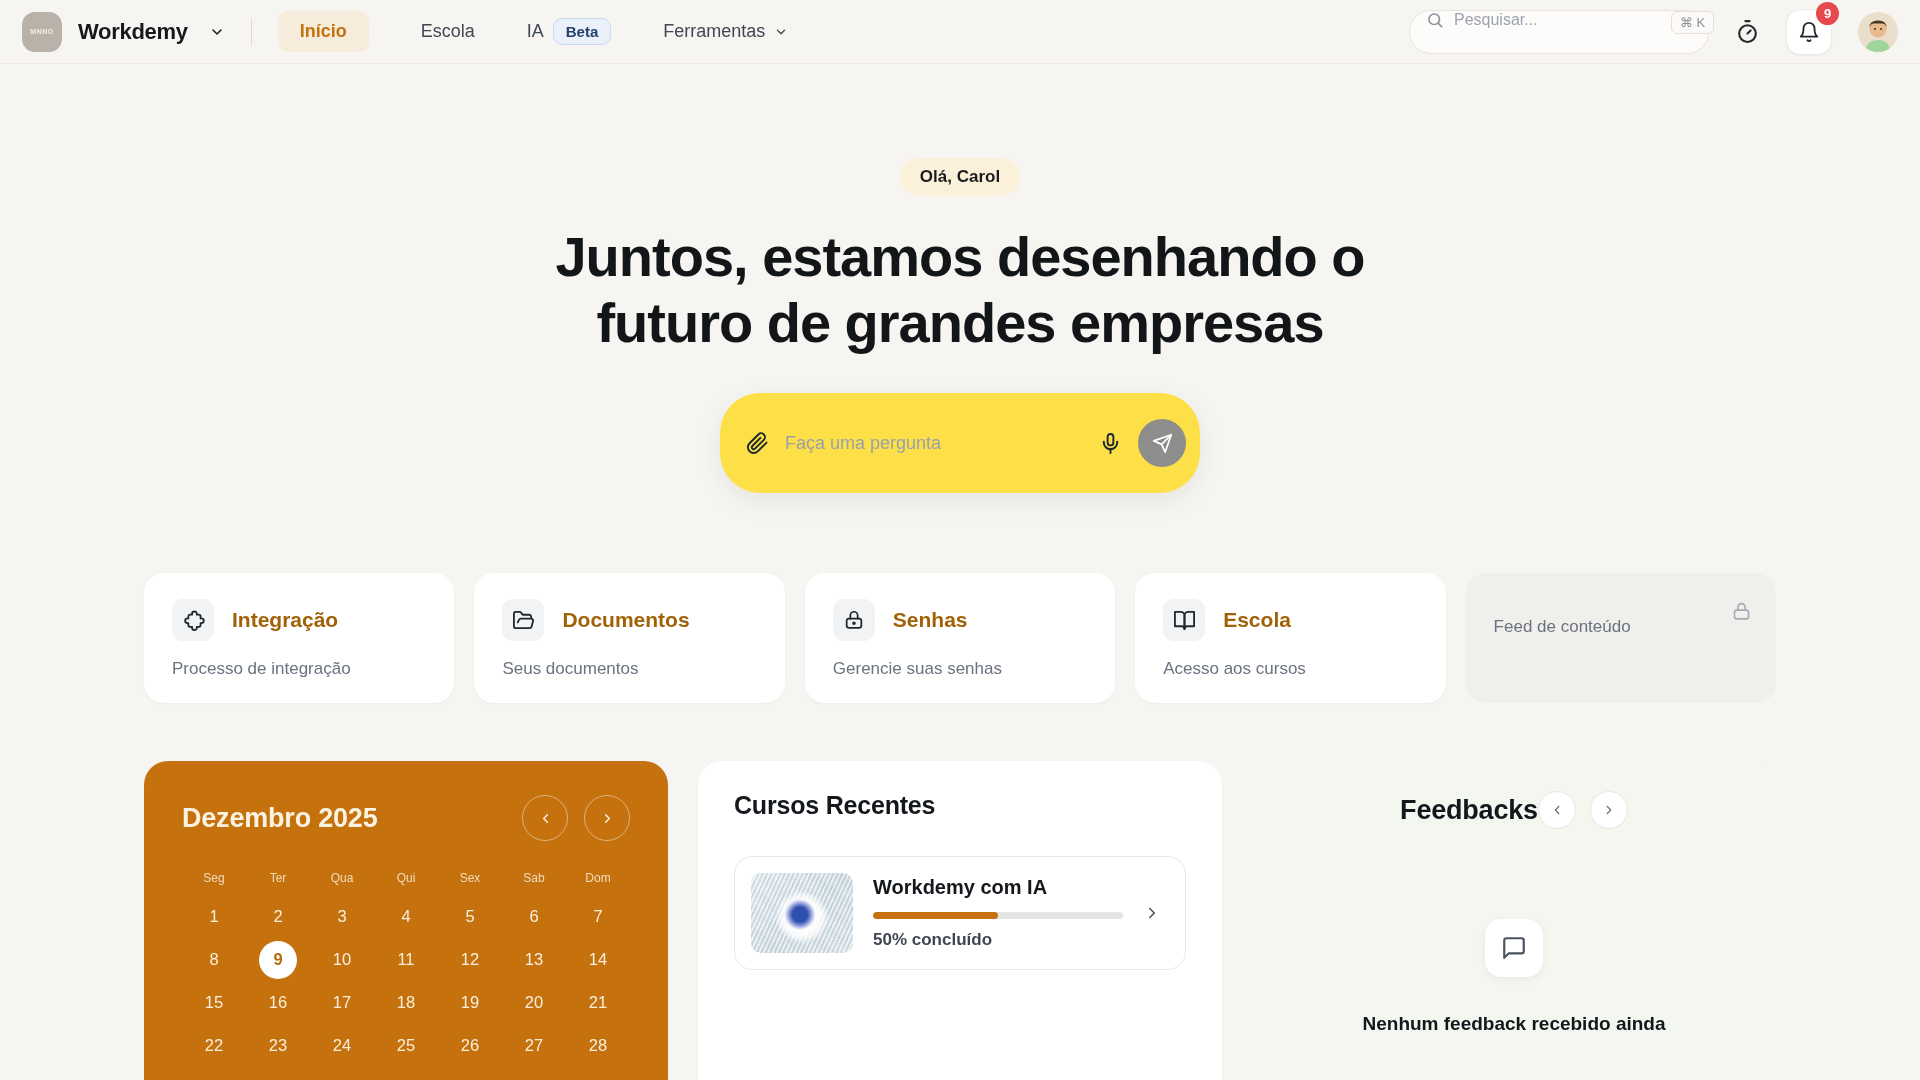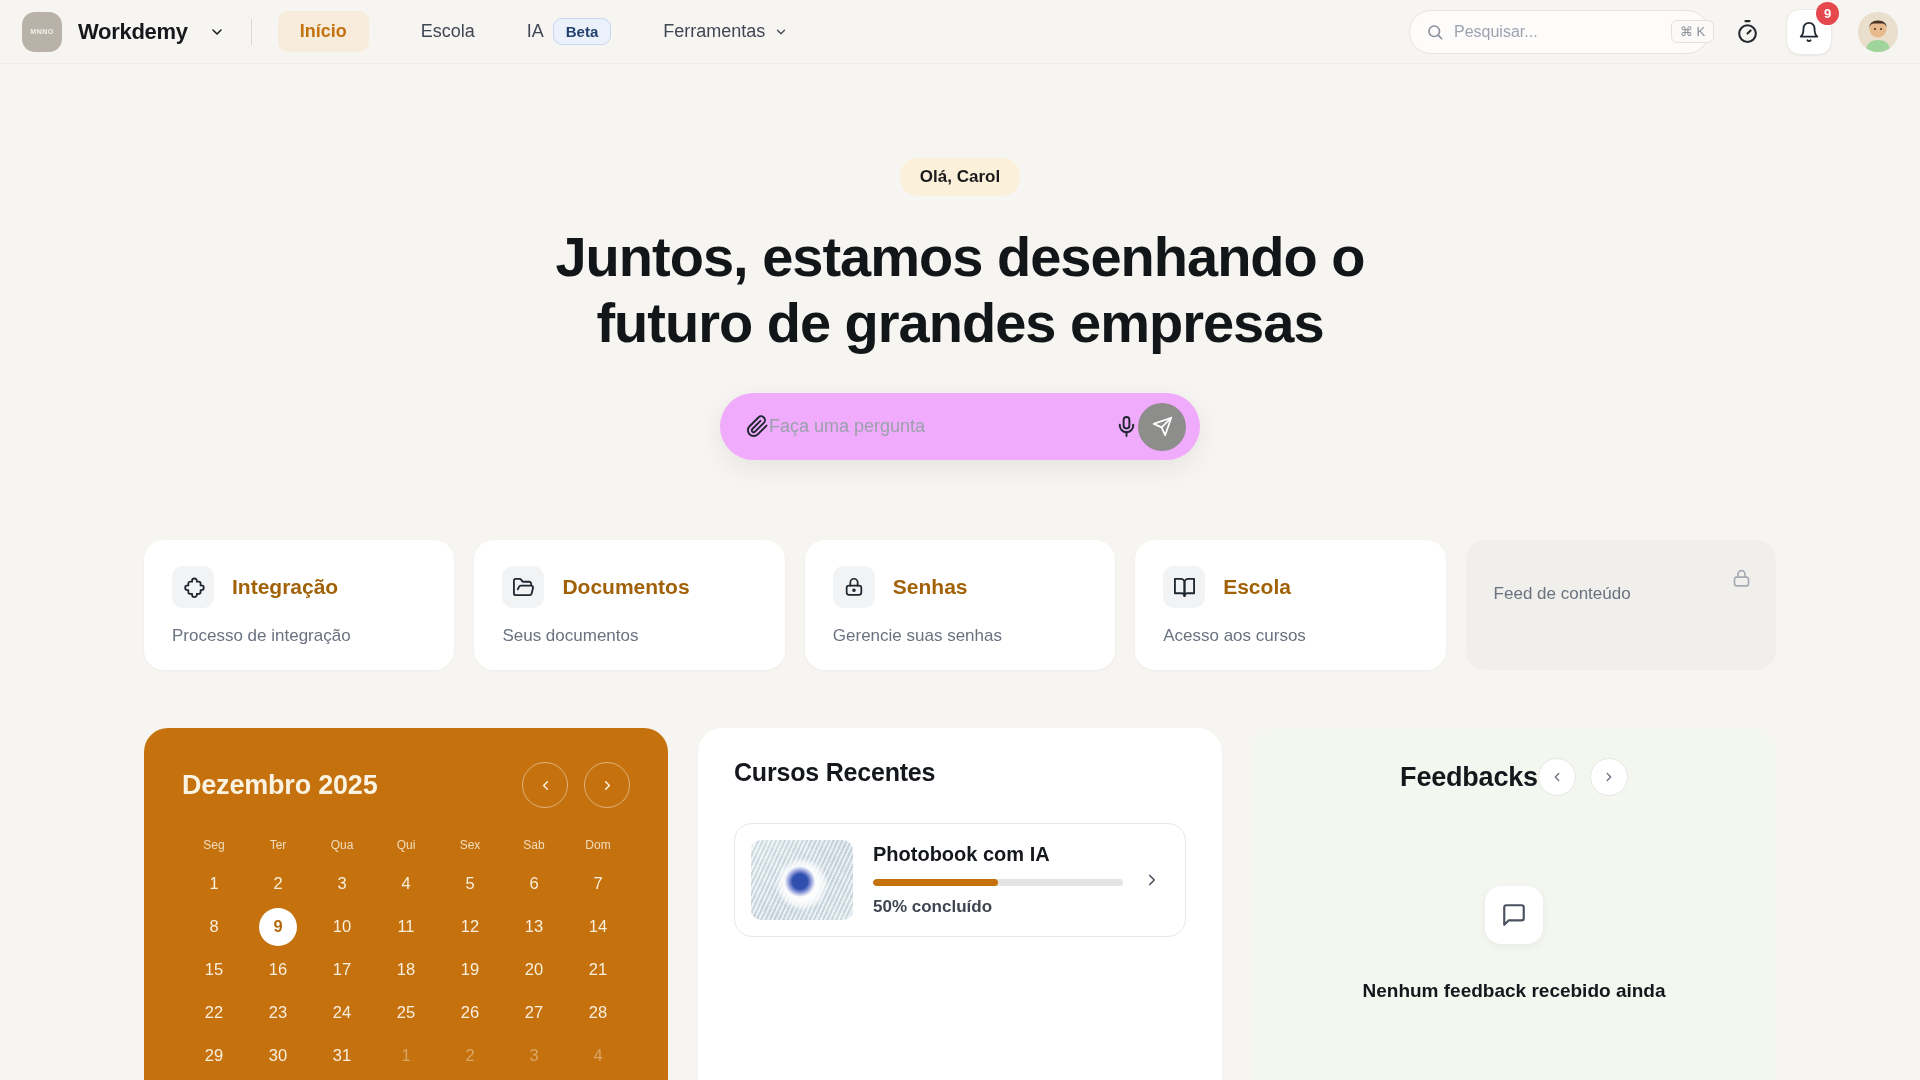--- a/index.html
+++ b/index.html
@@ -31,21 +31,21 @@
     font-size:18px; font-weight:600; color:#C2720F; background:#F7ECDB;
     padding:10px 22px; border-radius:10px; cursor:pointer; text-decoration:none;
   }
   .beta {
     font-size:15px; font-weight:600; color:#24406E; background:#EAF1FB;
     border:1px solid #C9D8F0; border-radius:9px; padding:4px 12px;
   }
   .h-right { display:flex; align-items:center; gap:26px; }
   .search-pill {
     width:300px; height:44px; border-radius:22px; background:#FDFCFB;
-    border:1px solid #E8E5E0; display:flex; align-items:center; padding:0 10px 0 16px; gap:10px;
+    border:1px solid #E8E5E0; display:flex; align-items:flex-start; padding:0 10px 0 16px; gap:10px;
   }
   .search-pill input {
     flex:1; border:none; outline:none; background:transparent;
     font-family:"Liberation Sans", sans-serif; font-size:16px; color:#3F4654;
   }
   .search-pill input::placeholder { color:#9CA3AF; }
   .kbd {
     font-size:13px; color:#8A9099; border:1px solid #E4E1DC; border-radius:6px;
     padding:3px 8px; background:#FBFAF8; white-space:nowrap;
   }
@@ -66,23 +66,23 @@
   main { display:flex; flex-direction:column; align-items:center; }
   .greet-pill {
     margin-top:94px; background:#FBF1DB; color:#1C1C1C;
     font-size:17px; font-weight:600; padding:9px 20px; border-radius:18px;
   }
   h1 {
     margin-top:28px; text-align:center; font-size:56px; line-height:1.17;
     font-weight:600; letter-spacing:-1px; color:#131619;
   }
   .ask-bar {
-    margin-top:38px; width:480px; height:67px; border-radius:40px; background:#f0abfc;
+    margin-top:38px; width:480px; height:100px; border-radius:40px; background:#fde047;
     box-shadow:0 8px 28px rgba(0,0,0,.07); display:flex; align-items:center;
-    padding:0 14px 0 26px; 
+    padding:0 14px 0 26px; gap:16px;
   }
   .ask-bar input {
     flex:1; border:none; outline:none; background:transparent;
     font-family:"Liberation Sans", sans-serif; font-size:18px; color:#3F4654;
   }
   .ask-bar input::placeholder { color:#9AA1AB; }
   .send-btn {
     width:48px; height:48px; border-radius:50%; background:#8D8D8B; border:none;
     display:flex; align-items:center; justify-content:center; cursor:pointer; flex:none;
   }
@@ -427,21 +427,21 @@
           <div class="day muted">3</div>
           <div class="day muted">4</div>
         </div>
     </div>
 
     <div class="panel courses">
       <div class="panel-title">Cursos Recentes</div>
       <div class="course-item">
         <div class="thumb"></div>
         <div class="course-mid">
-          <div class="course-title">Photobook com IA</div>
+          <div class="course-title">Workdemy com IA</div>
           <div class="progress-track">
             <div class="progress-fill" style="width: 50%;"></div>
           </div>
           <div class="progress-label">50% concluído</div>
         </div>
         <span class="course-chev">
           <svg width="18" height="18" viewBox="0 0 24 24" fill="none" stroke="#4B5563" stroke-width="2.2" stroke-linecap="round" stroke-linejoin="round">
               <polyline points="9 18 15 12 9 6"></polyline>
             </svg>
         </span>

